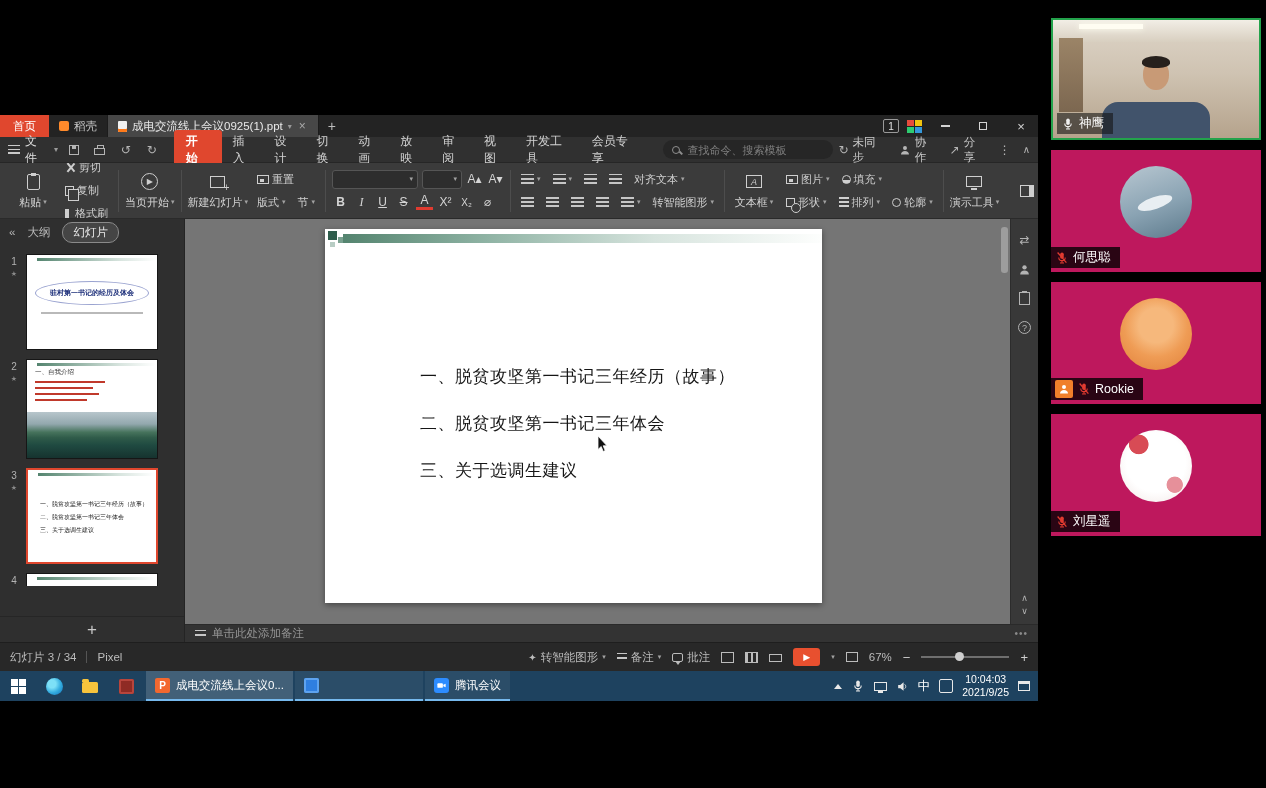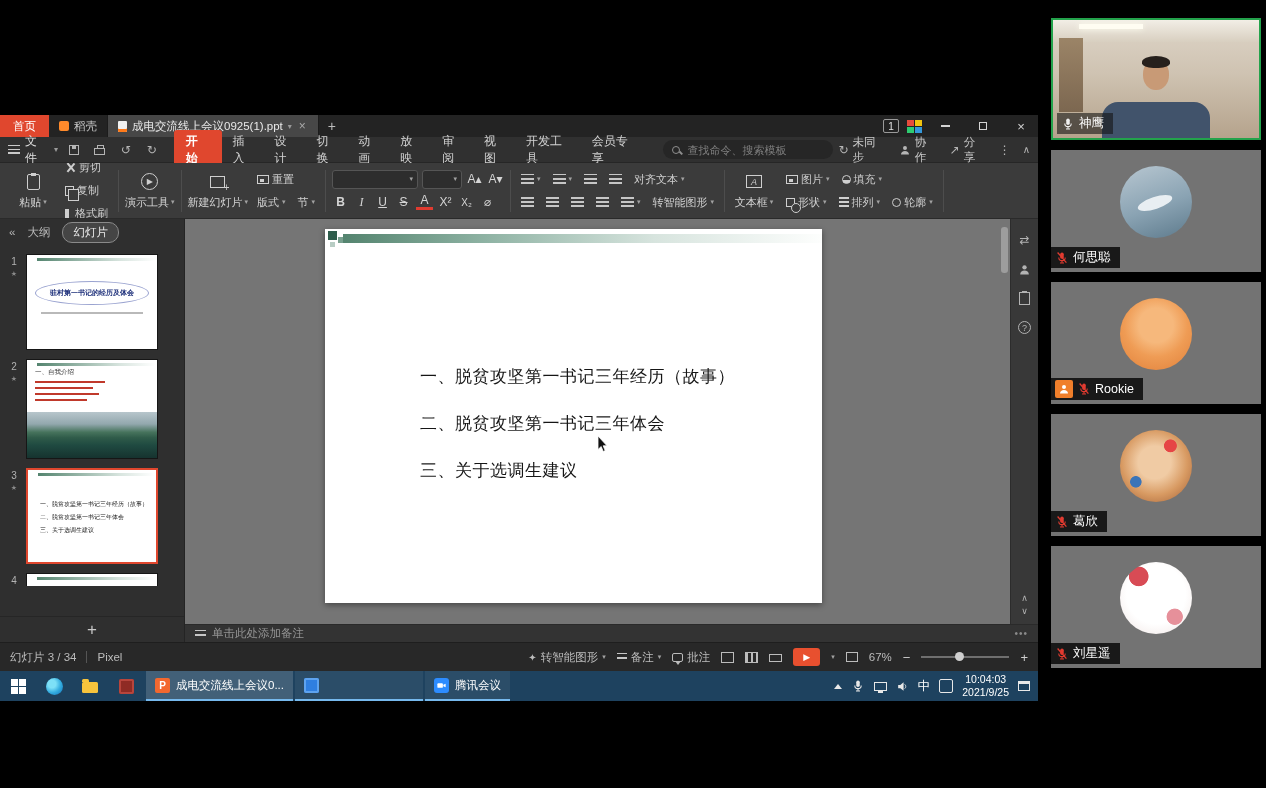--- a/index.html
+++ b/index.html
@@ -183,21 +183,21 @@
   .ime-box{width:14px;height:14px;border:1px solid #e8e8e8;border-radius:2px;}
   .clock{font-size:10.5px;line-height:1.25;text-align:center;}
   .ic-notif{width:12px;height:10px;border:1.2px solid #e8e8e8;box-shadow:inset 0 2px 0 #e8e8e8;}
 
   
   .white-area{position:absolute;left:0;top:701px;width:1038px;height:87px;background:#fbfbfb;overflow:hidden;}
   .caption{position:absolute;left:6px;bottom:-6px;font-size:21px;font-weight:bold;color:#0a0a0a;letter-spacing:2px;white-space:nowrap;}
 
   
   .meeting-panel{position:absolute;left:1038px;top:0;width:228px;height:788px;background:#000;overflow:hidden;}
-  .tile{position:absolute;left:13px;width:210px;height:122px;background:#737373;overflow:hidden;}
+  .tile{position:absolute;left:13px;width:210px;height:122px;background:#be185d;overflow:hidden;}
   .tile.speaking{border:2px solid #23a24b;}
   .tile:nth-of-type(1){top:18px;}.tile:nth-of-type(2){top:150px;}.tile:nth-of-type(3){top:282px;}
   .tile:nth-of-type(4){top:414px;}.tile:nth-of-type(5){top:546px;}.tile:nth-of-type(6){top:678px;}
   .scene{position:absolute;inset:0;background:linear-gradient(180deg,#ded5c8 0%,#cfc3b2 45%,#b5a38c 100%);}
   .ceil{position:absolute;top:0;left:0;right:0;height:22px;background:linear-gradient(180deg,#f2eee6,#d8cfc0);}
   .light{position:absolute;top:4px;left:26px;width:64px;height:5px;background:#fffdf2;box-shadow:0 0 6px rgba(255,255,240,.9);}
   .door{position:absolute;left:6px;top:18px;width:24px;height:74px;background:linear-gradient(180deg,#9b8467,#7c6750);}
   .head{position:absolute;left:50%;top:40px;transform:translateX(-50%);width:26px;height:30px;border-radius:45% 45% 48% 48%;background:#c89a76;}
   .head::before{content:"";position:absolute;top:-4px;left:-1px;right:-1px;height:12px;border-radius:50% 50% 40% 40%;background:#26201c;}
   .torso{position:absolute;left:50%;bottom:0;transform:translateX(-50%);width:108px;height:36px;border-radius:16px 16px 0 0;background:#41536b;}
@@ -370,21 +370,21 @@
             </div>
           </div>
         </div>
         <div class="rsep"></div>
         <div class="rg">
           <div class="bigbtn">
             <span class="bicon">
                 <i class="ic-playcircle">▶</i>
               </span>
             <span class="blabel">
-                <span>演示工具</span>
+                <span>当页开始</span>
                 <span class="caret">▾</span>
               </span>
           </div>
         </div>
         <div class="rsep"></div>
         <div class="rg">
           <div class="bigbtn">
             <span class="bicon">
                 <i class="ic-newslide"></i>
               </span>
@@ -521,20 +521,36 @@
                 </span>
               <span class="sbtn">
                   <i class="ic-outline"></i>
                   <span>轮廓</span>
                   <span class="caret">▾</span>
                 </span>
             </div>
           </div>
         </div>
         <div class="rsep"></div>
+        <div class="rg">
+          <div class="bigbtn">
+            <span class="bicon">
+                <i class="ic-monitor"></i>
+              </span>
+            <span class="blabel">
+                <span>演示工具</span>
+                <span class="caret">▾</span>
+              </span>
+          </div>
+          <div class="bigbtn">
+            <span class="bicon">
+                <i class="ic-taskpane"></i>
+              </span>
+          </div>
+        </div>
       </div>
 
       <div class="main-row">
 
         <div class="thumb-panel">
           <div class="tp-head">
             <span>«</span>
             <span>大纲</span>
             <span class="pill">幻灯片</span>
           </div>
@@ -774,29 +790,20 @@
               <use href="#i-person"></use>
             </svg>
         </span>
         <svg class="mic muted">
             <use href="#i-mic-off"></use>
           </svg>
         <span>Rookie</span>
       </div>
     </div>
 
-    <div class="tile">
-      <div class="avatar av-ge"></div>
-      <div class="name-chip">
-        <svg class="mic muted">
-            <use href="#i-mic-off"></use>
-          </svg>
-        <span>葛欣</span>
-      </div>
-    </div>
 
 
     <div class="tile">
       <div class="avatar av-liu"></div>
       <div class="name-chip">
         <svg class="mic muted">
             <use href="#i-mic-off"></use>
           </svg>
         <span>刘星遥</span>
       </div>

